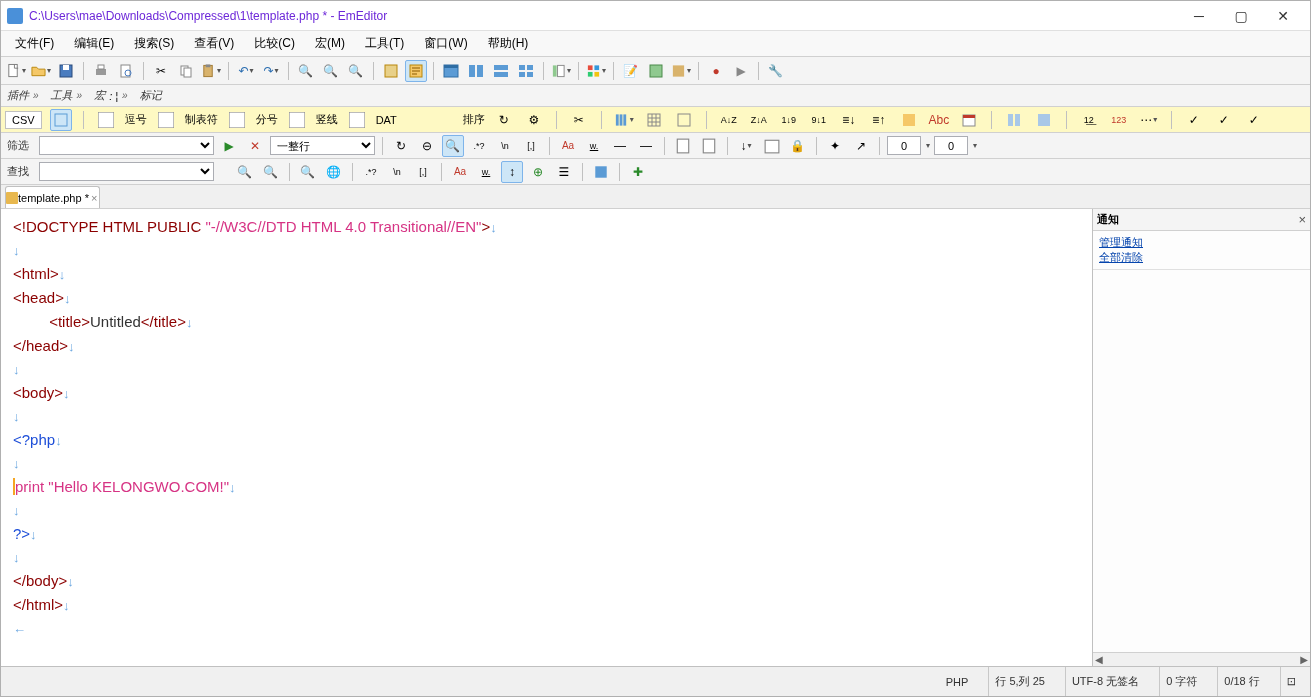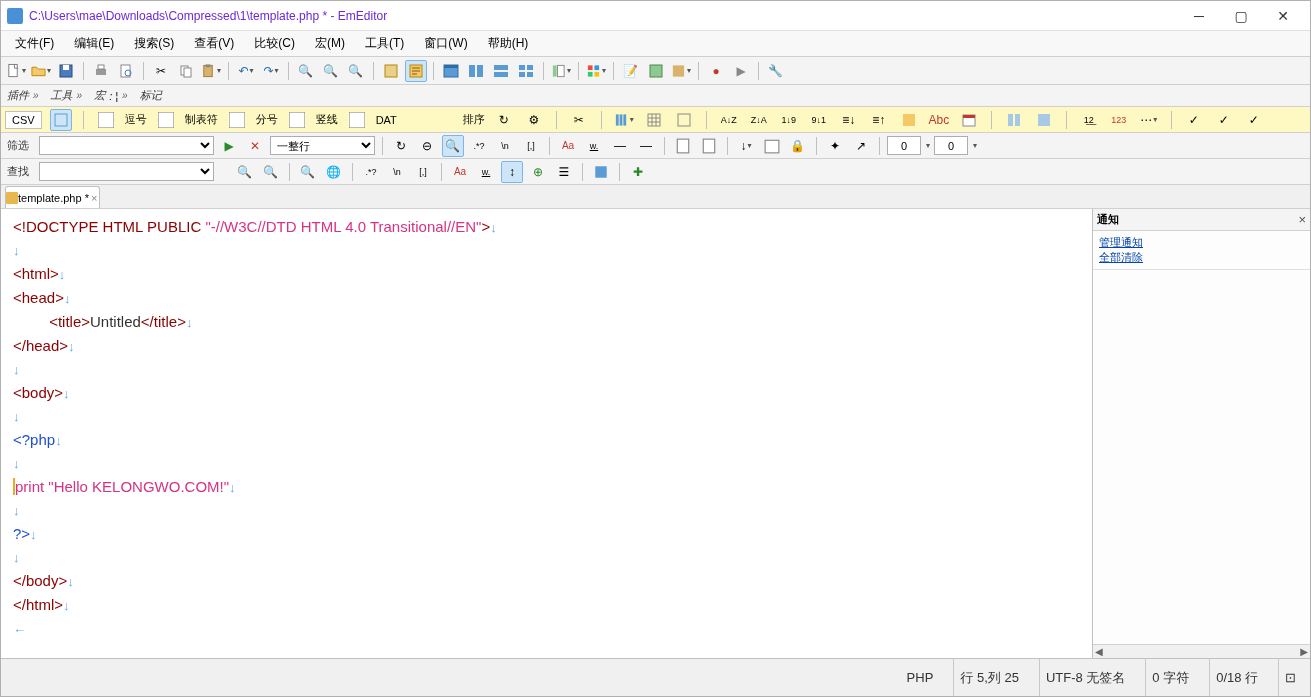--- a/index.html
+++ b/index.html
@@ -53,21 +53,21 @@
 .side-hdr-title { font-weight: bold; }
 .side-close { cursor: pointer; font-size: 13px; color: #555; }
 .side-links { display: flex; justify-content: space-between; padding: 4px 6px; border-bottom: 1px solid #e0e0e0; flex-direction: column; }
 .side-links a { color: #0645ad; text-decoration: underline; cursor: pointer; font-size: 11px; }
 .side-msg { padding: 4px 6px; }
 .side-msg-title { color: #333; }
 .side-msg-sub { color: #888; font-size: 10px; }
 .side-scroll { flex: 1; }
 .side-scrollbar { height: 14px; background: #f0f0f0; border-top: 1px solid #d0d0d0; display: flex; align-items: center; justify-content: space-between; padding: 0 2px; font-size: 10px; color: #666; }
 
-.statusbar { height: 38px; background: #f0f0f0; border-top: 1px solid #c0c0c0; display: flex; align-items: center; justify-content: flex-end; padding: 0 8px; gap: 14px; font-size: 13px; color: #333; }
+.statusbar { height: 30px; background: #f0f0f0; border-top: 1px solid #c0c0c0; display: flex; align-items: center; justify-content: flex-end; padding: 0 8px; gap: 14px; font-size: 11px; color: #333; }
 .status-cell { padding: 0 6px; border-left: 1px solid #c8c8c8; height: 100%; display: flex; align-items: center; }
 .status-cell:first-child { border-left: none; }
 
 .ico-svg { width: 16px; height: 16px; }
 </style>
 </head>
 <body>
 
 <div class="window">
 

